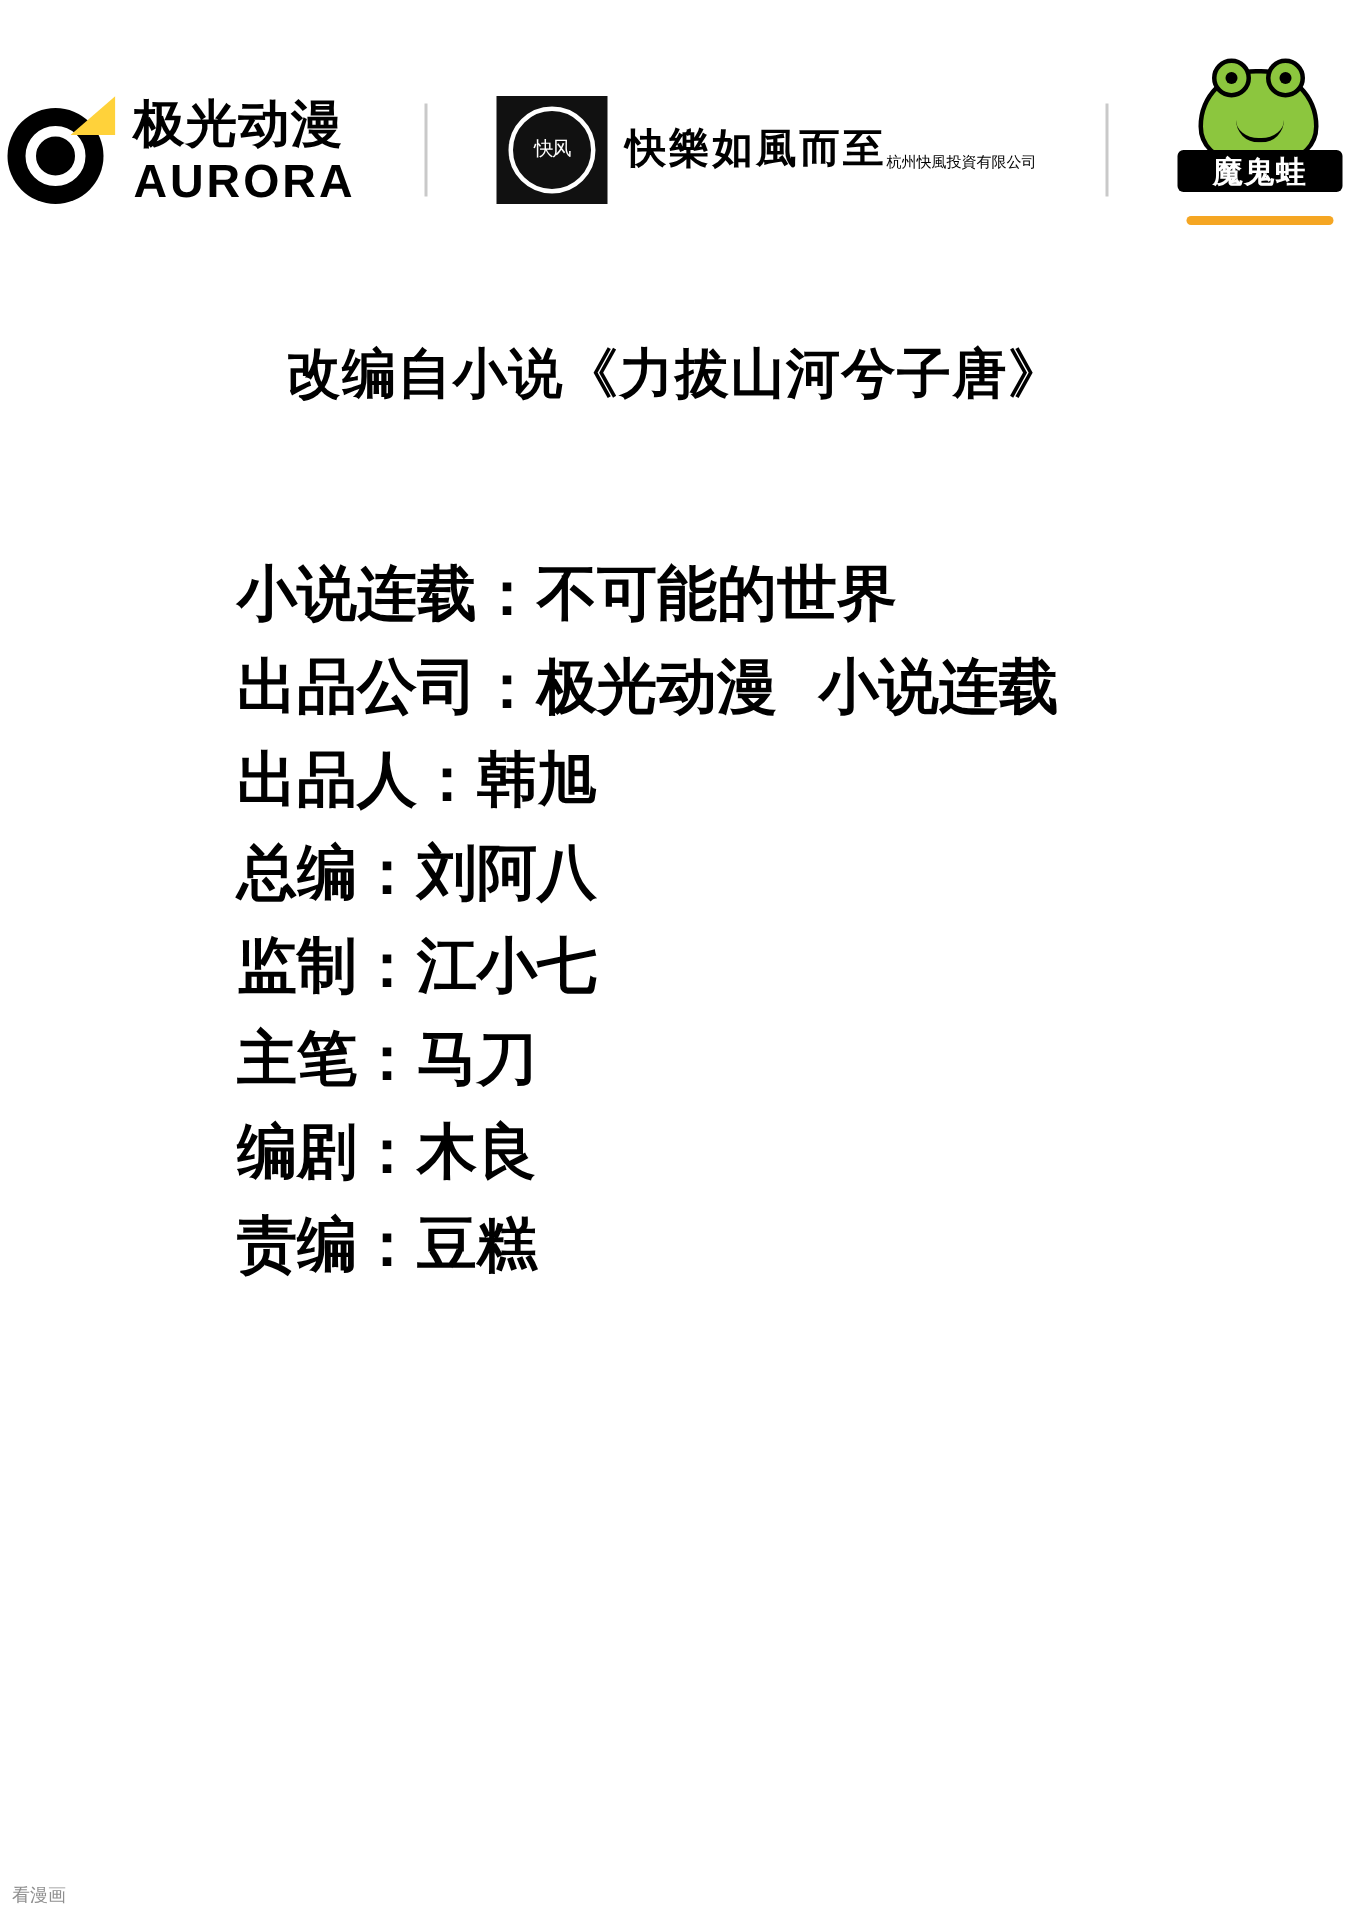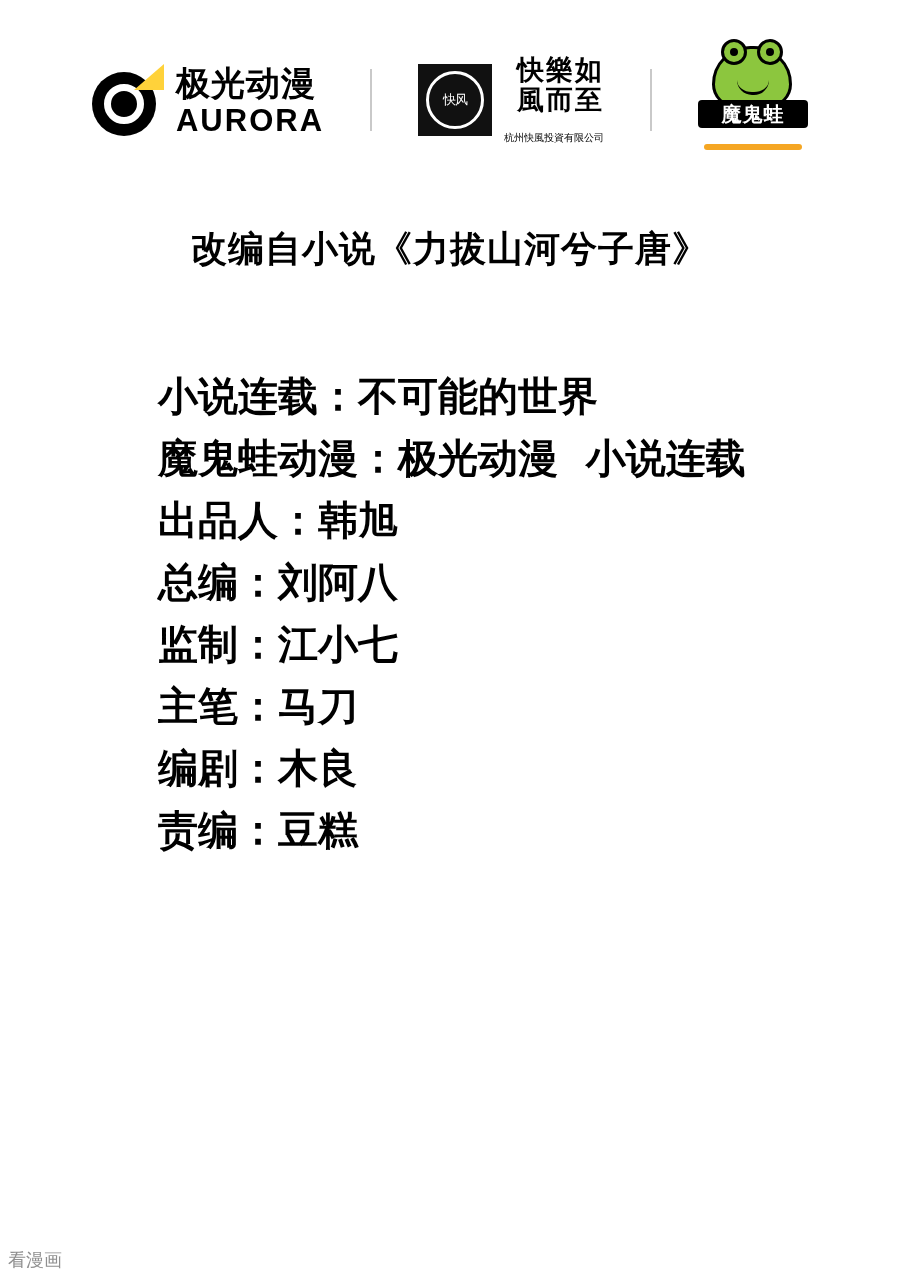--- a/index.html
+++ b/index.html
@@ -124,21 +124,21 @@
     font-size: 13px;
     color: #fff;
     font-family: "DejaVu Sans", sans-serif;
     letter-spacing: -1px;
     line-height: 1.05;
     text-align: center;
     overflow: hidden;
   }
   .kf-right {
     display: flex;
-    flex-direction: column;
+    flex-direction: row;
     align-items: flex-end;
   }
   .kf-slogan {
     font-size: 27px;
     font-family: "DejaVu Serif", serif;
     font-weight: bold;
     line-height: 1.12;
     letter-spacing: 2px;
   }
   .kf-company {
@@ -251,21 +251,21 @@
     font-family: "DejaVu Sans", sans-serif;
     line-height: 1.55;
     white-space: pre;
   }
 
   
   .watermark {
     position: absolute;
     left: 8px;
     bottom: 8px;
-    font-size: 18px;
+    font-size: 12px;
     color: #8f8f8f;
     font-family: "DejaVu Sans", sans-serif;
   }
 </style>
 </head>
 <body>
 
 <div class="logo-bar">
 
   <div class="logo-cell">
@@ -311,21 +311,21 @@
       <div class="frog-underline"></div>
     </div>
   </div>
 
 </div>
 
 <div class="headline">改编自小说《力拔山河兮子唐》</div>
 
 <div class="credits">
   <div class="credit-line"><span>小说连载：</span><span>不可能的世界</span></div>
-  <div class="credit-line"><span>魔鬼蛙动漫：</span><span>极光动漫  小说连载</span></div>
+  <div class="credit-line"><span>出品公司：</span><span>极光动漫  小说连载</span></div>
   <div class="credit-line"><span>出品人：</span><span>韩旭</span></div>
   <div class="credit-line"><span>总编：</span><span>刘阿八</span></div>
   <div class="credit-line"><span>监制：</span><span>江小七</span></div>
   <div class="credit-line"><span>主笔：</span><span>马刀</span></div>
   <div class="credit-line"><span>编剧：</span><span>木良</span></div>
   <div class="credit-line"><span>责编：</span><span>豆糕</span></div>
 </div>
 
 <div class="watermark">看漫画</div>
 

